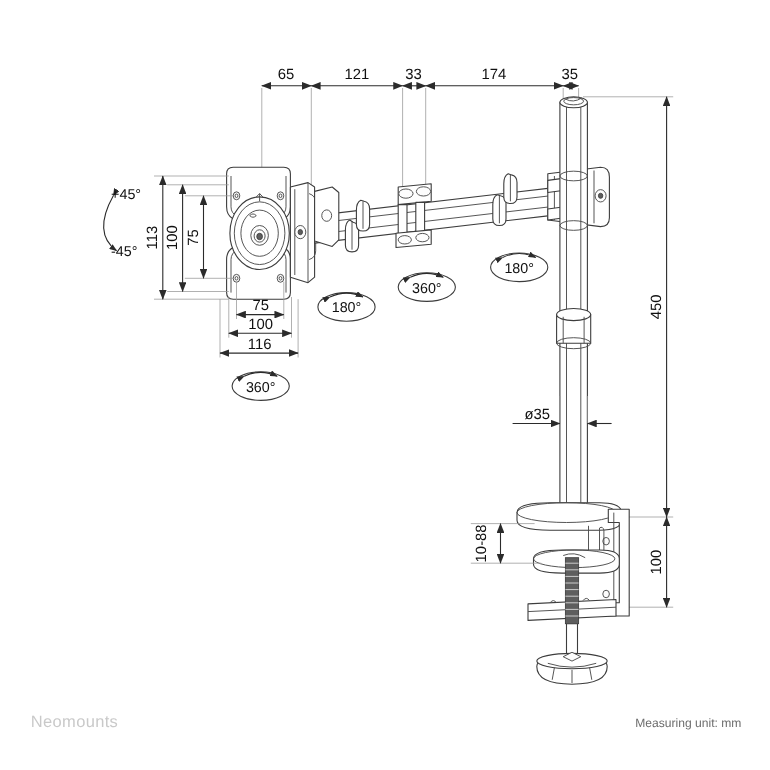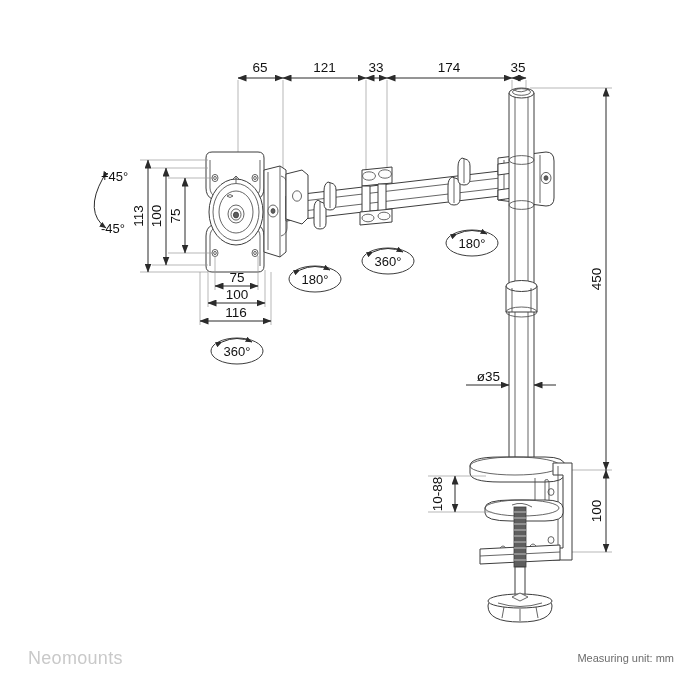--- a/index.html
+++ b/index.html
@@ -1,20 +1,20 @@
 <!DOCTYPE html>
 <html><head>
 <meta charset="utf-8">
 <style>
   html,body{margin:0;padding:0;background:#ffffff;}
   body{width:700px;height:700px;overflow:hidden;
        font-family:"Liberation Sans", sans-serif;}
   #stage{position:relative;width:700px;height:524px;background:#fff;}
   svg{display:block;}
-  .footer-left{position:absolute;left:28px;top:648px;font-size:18px;color:#c9c9c9;
+  .footer-left{position:absolute;left:28px;top:648px;font-size:15px;color:#c9c9c9;
        letter-spacing:.3px;}
   .footer-right{position:absolute;right:26px;top:652px;font-size:11px;color:#6c6c6c;text-align:right;}
 </style>
 </head>
 <body>
 
 <div id="stage">
 
   <svg width="700" height="700" viewBox="0 0 700 700">
     <defs>

